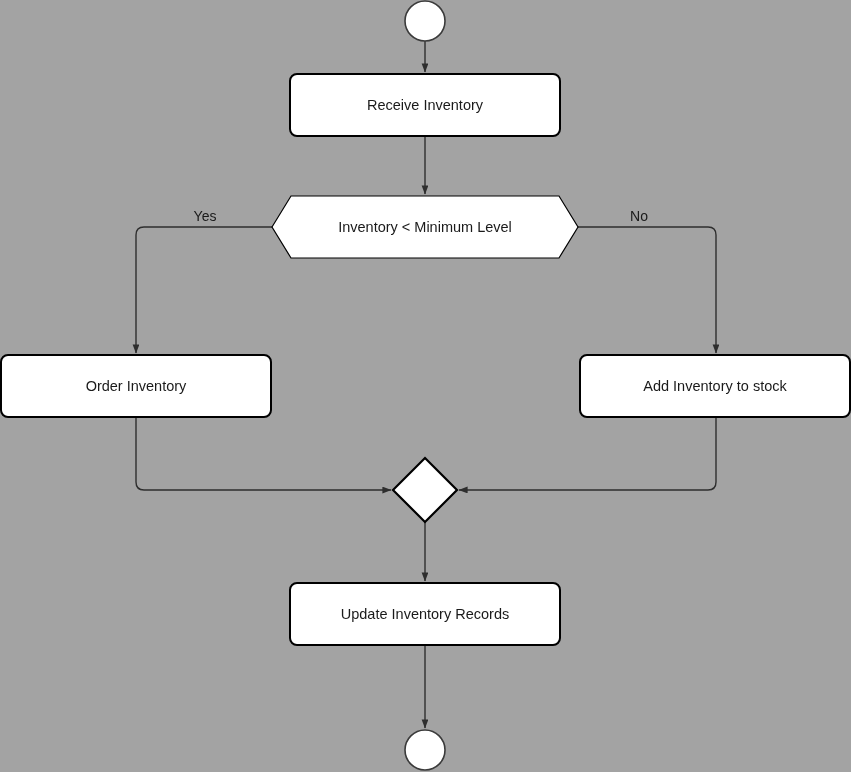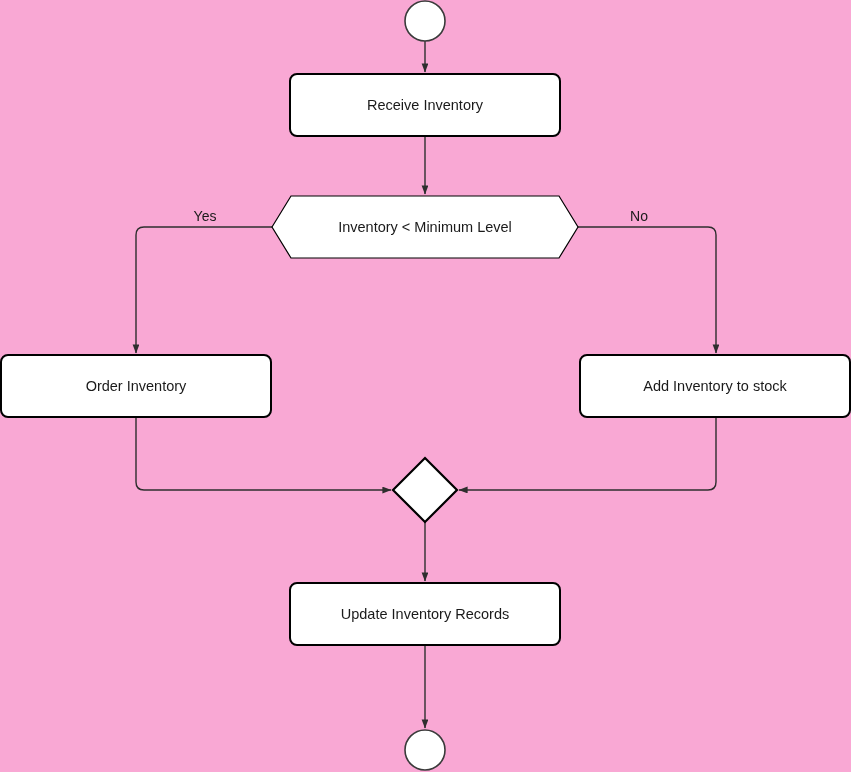--- a/index.html
+++ b/index.html
@@ -10,21 +10,21 @@
   body {
     width: 851px;
     height: 772px;
     overflow: hidden;
     font-family: "Liberation Sans", sans-serif;
   }
   #flow-root {
     position: relative;
     width: 851px;
     height: 772px;
-    background: #f9a8d4;
+    background: #a3a3a3;
   }
   svg.flow-canvas {
     position: absolute;
     top: 0;
     left: 0;
     width: 851px;
     height: 772px;
     display: block;
   }
   .node-shape {

